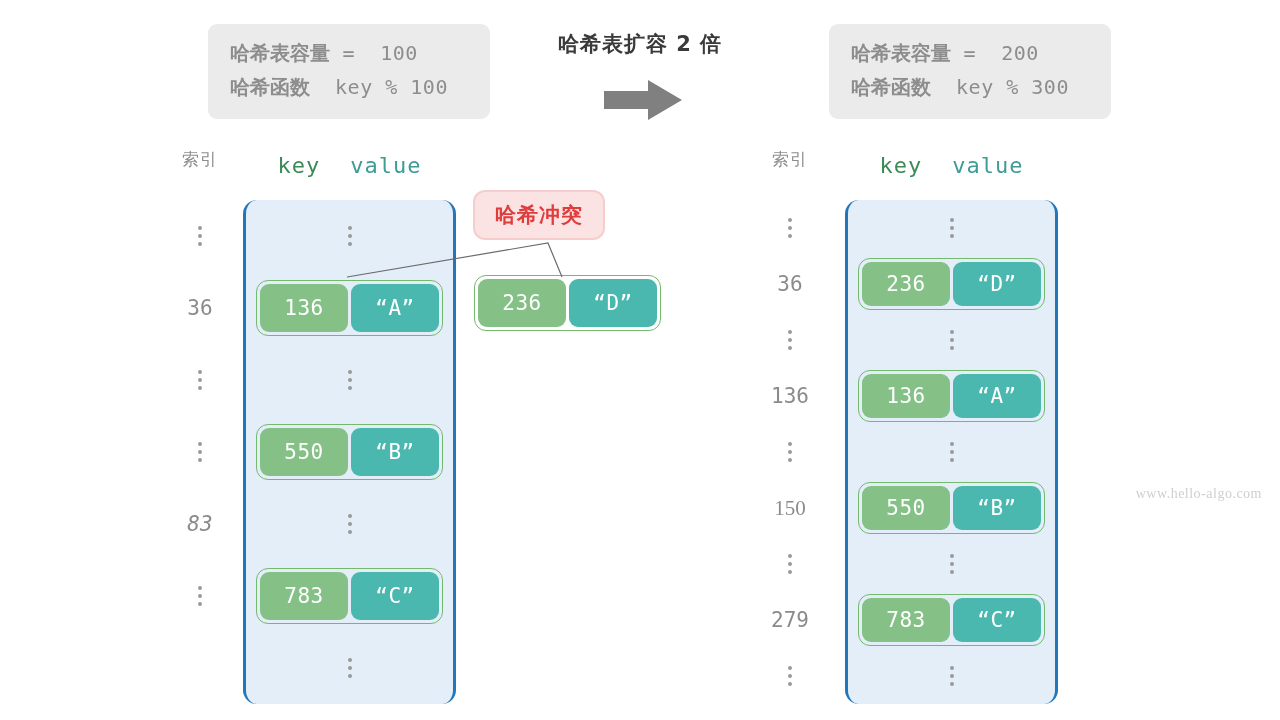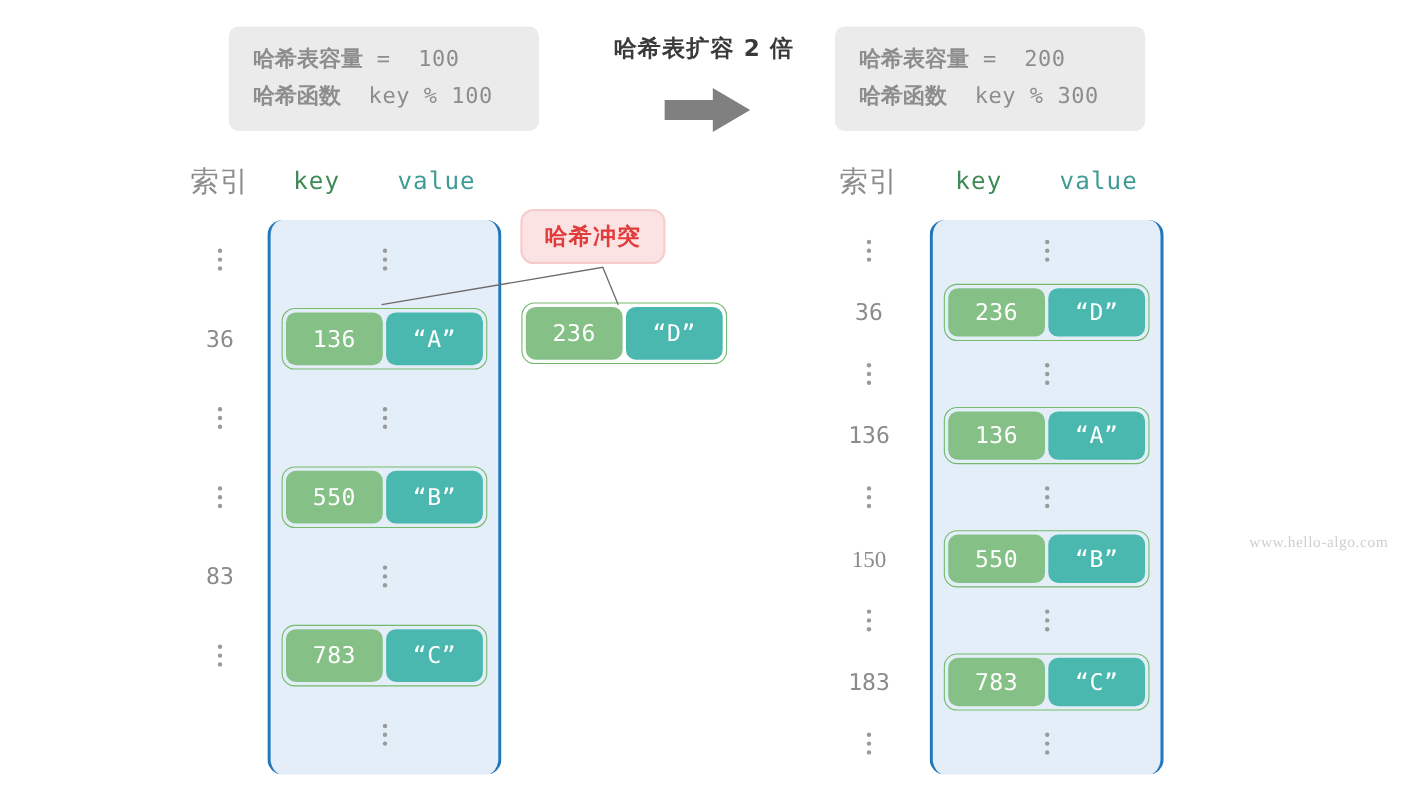--- a/index.html
+++ b/index.html
@@ -28,21 +28,21 @@
     white-space: pre;
     letter-spacing: 0.5px;
   }
   .info-line .cn {
     font-family: "DejaVu Sans", sans-serif;
     font-weight: bold;
     color: #8d8d8d;
     letter-spacing: 0;
   }
   #info-left  { left: 208px; top: 24px; width: 282px; }
-  #info-right { left: 759px; top: 24px; width: 282px; }
+  #info-right { left: 829px; top: 24px; width: 282px; }
 
   
   #center-title {
     position: absolute;
     left: 520px; top: 30px;
     width: 240px;
     text-align: center;
     font-size: 21px;
     font-weight: bold;
     color: #3a3a3a;
@@ -58,26 +58,25 @@
   .table-block { position: absolute; }
   .col-header {
     position: absolute;
     top: 0; left: 0;
     height: 34px;
     display: flex;
     align-items: center;
     font-family: "DejaVu Sans Mono", monospace;
     font-size: 22px;
     letter-spacing: 1px;
-    gap: 11px;
   }
   .hdr-index {
     position: absolute;
     font-family: "DejaVu Sans", sans-serif;
-    font-size: 26px;
+    font-size: 17px;
     color: #8d8d8d;
     font-weight: normal;
     letter-spacing: 1px;
   }
   .hdr-key   { color: #3c8b55; }
   .hdr-value { color: #3e9b95; margin-left: 12px; }
 
   .idx-col {
     position: absolute;
     width: 64px;
@@ -222,21 +221,21 @@
             <i></i>
           </div>
         </div>
         <div class="idx-cell" style="height: 72px;">
           <div class="dots">
             <i></i>
             <i></i>
             <i></i>
           </div>
         </div>
-        <div class="idx-cell" style="height: 72px;">83</div>
+        <div class="idx-cell" style="height: 72px; font-style: italic;">83</div>
         <div class="idx-cell" style="height: 72px;">
           <div class="dots">
             <i></i>
             <i></i>
             <i></i>
           </div>
         </div>
       </div>
     <div class="bucket" id="left-bucket" style="left: 243px; top: 52px; width: 213px; height: 504px;">
       <div class="rows" id="left-rows">
@@ -335,21 +334,21 @@
           </div>
         </div>
         <div class="idx-cell" style="height: 56px; font-family: Liberation Serif, serif;">150</div>
         <div class="idx-cell" style="height: 56px;">
           <div class="dots">
             <i></i>
             <i></i>
             <i></i>
           </div>
         </div>
-        <div class="idx-cell" style="height: 56px;">183</div>
+        <div class="idx-cell" style="height: 56px;">279</div>
         <div class="idx-cell" style="height: 56px;">
           <div class="dots">
             <i></i>
             <i></i>
             <i></i>
           </div>
         </div>
       </div>
     <div class="bucket" id="right-bucket" style="left: 845px; top: 52px; width: 213px; height: 504px;">
       <div class="rows" id="right-rows">

